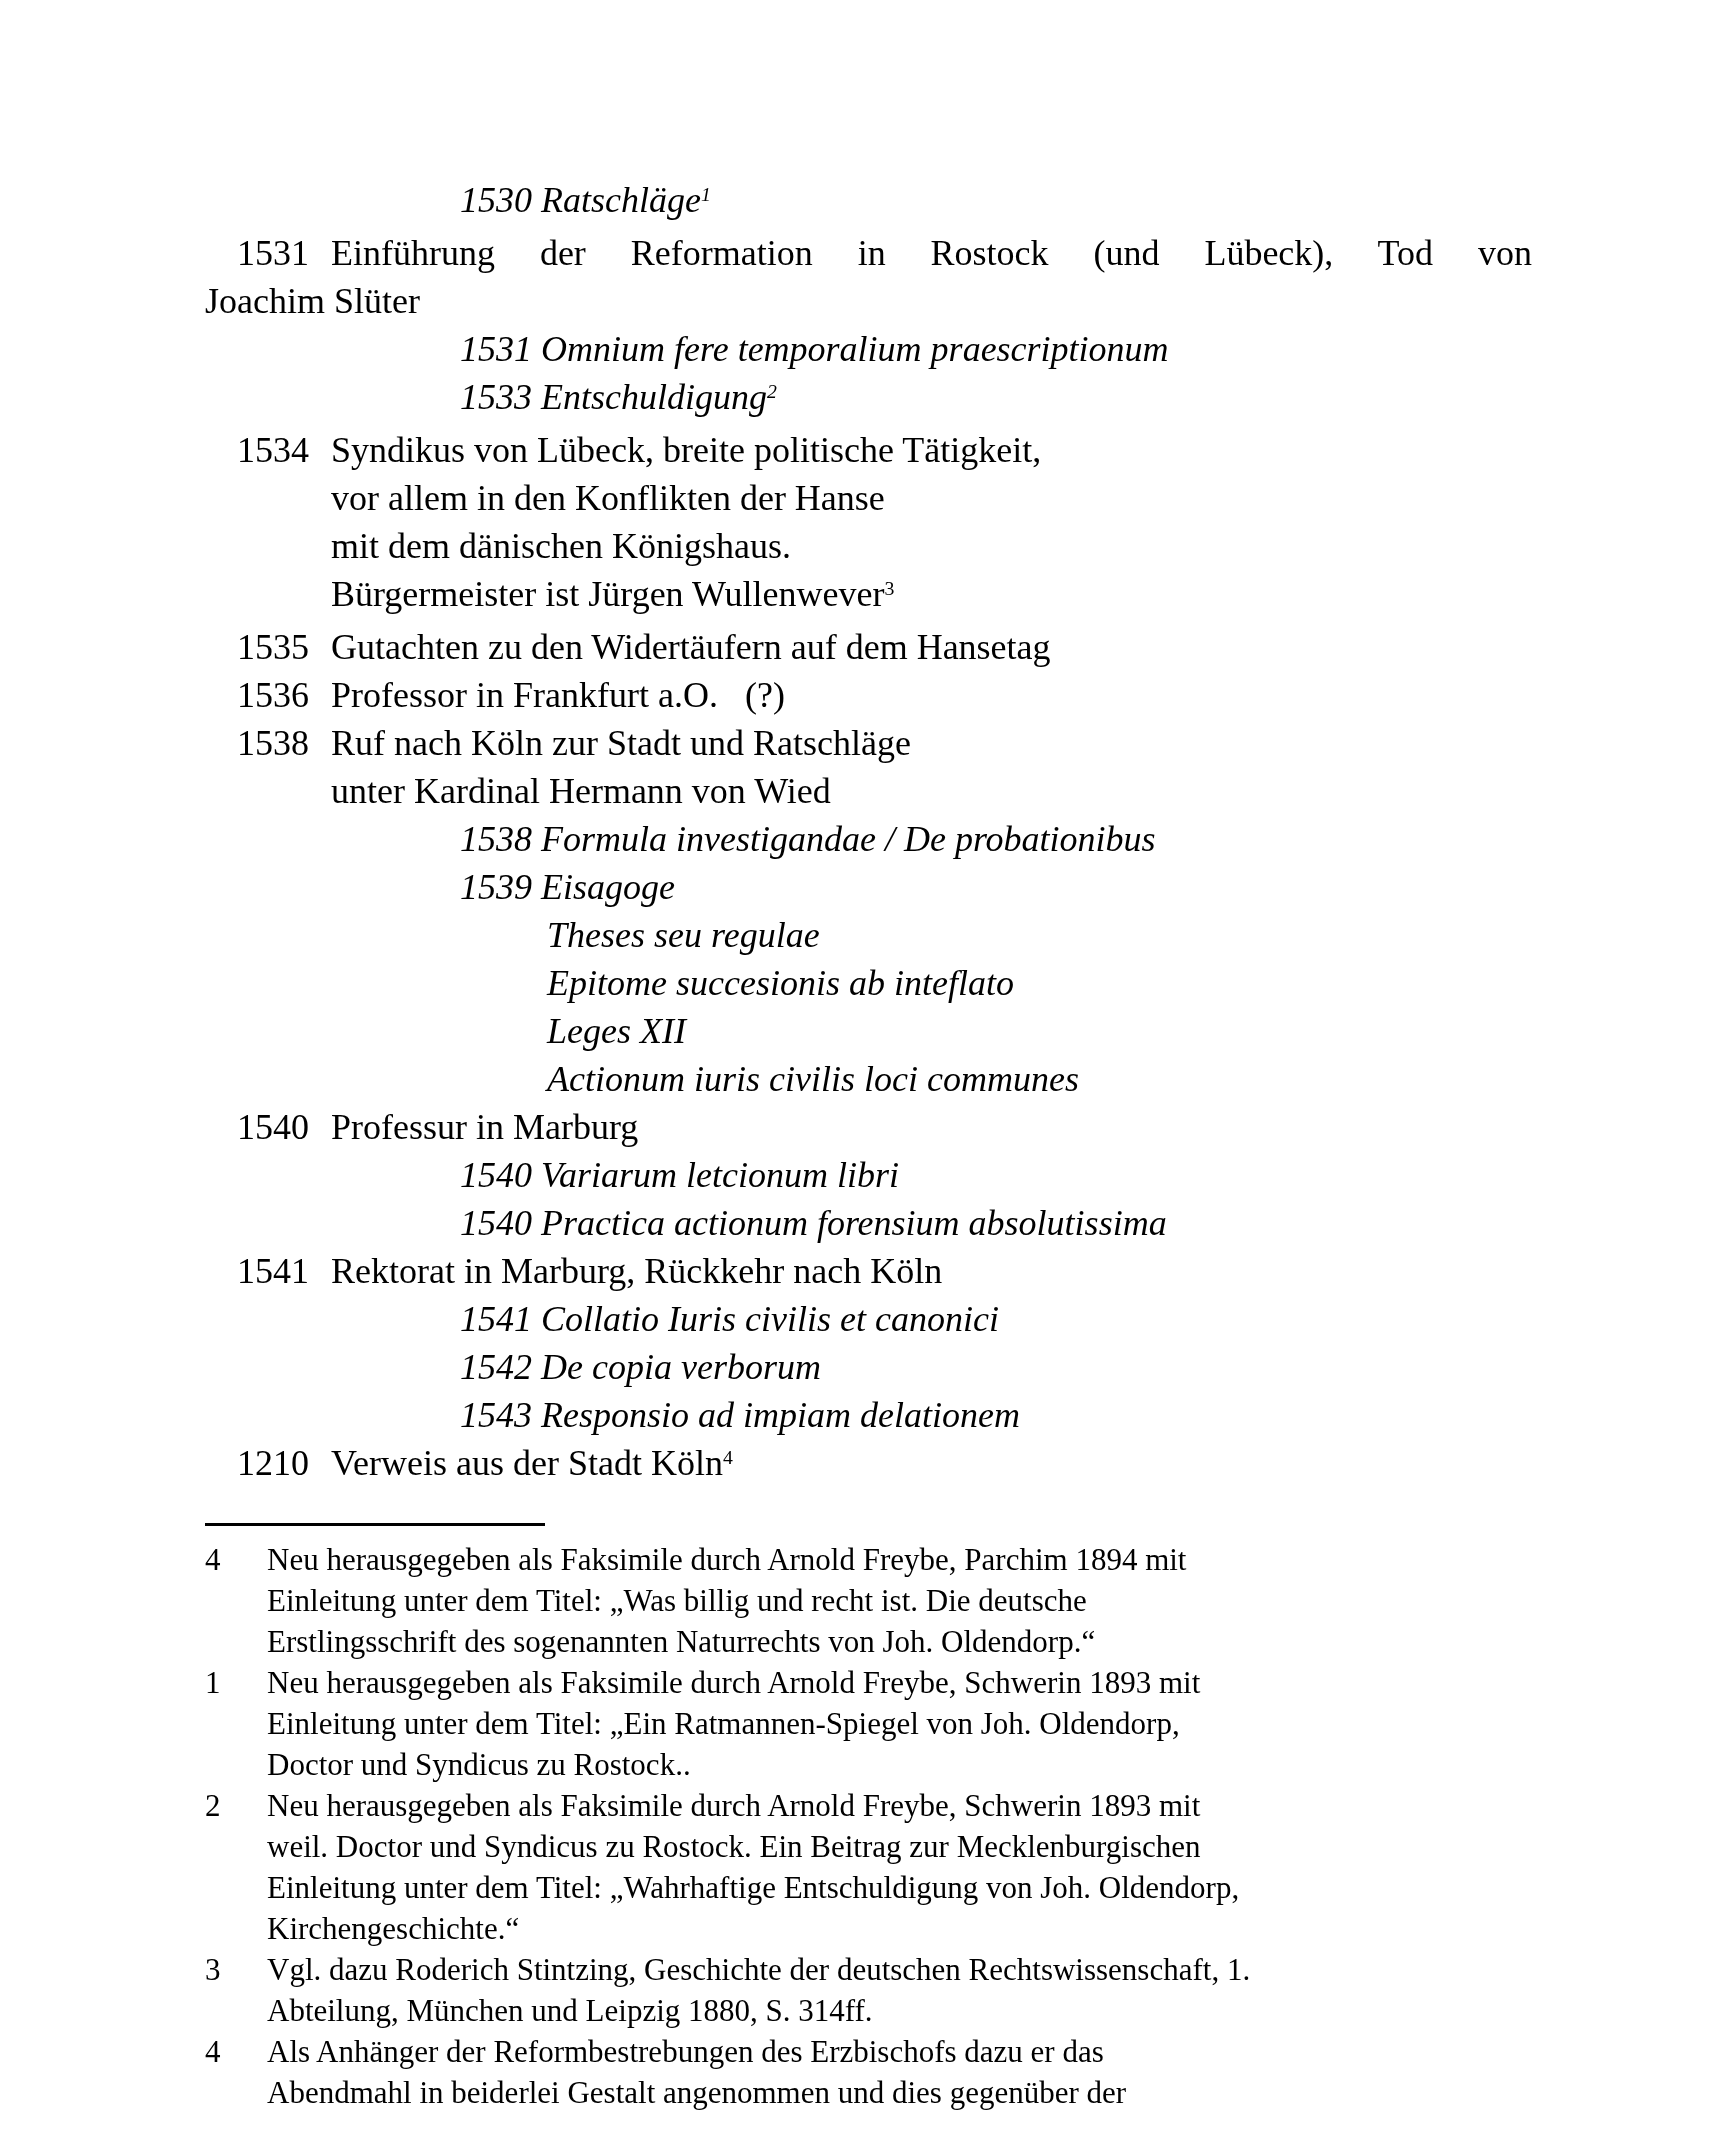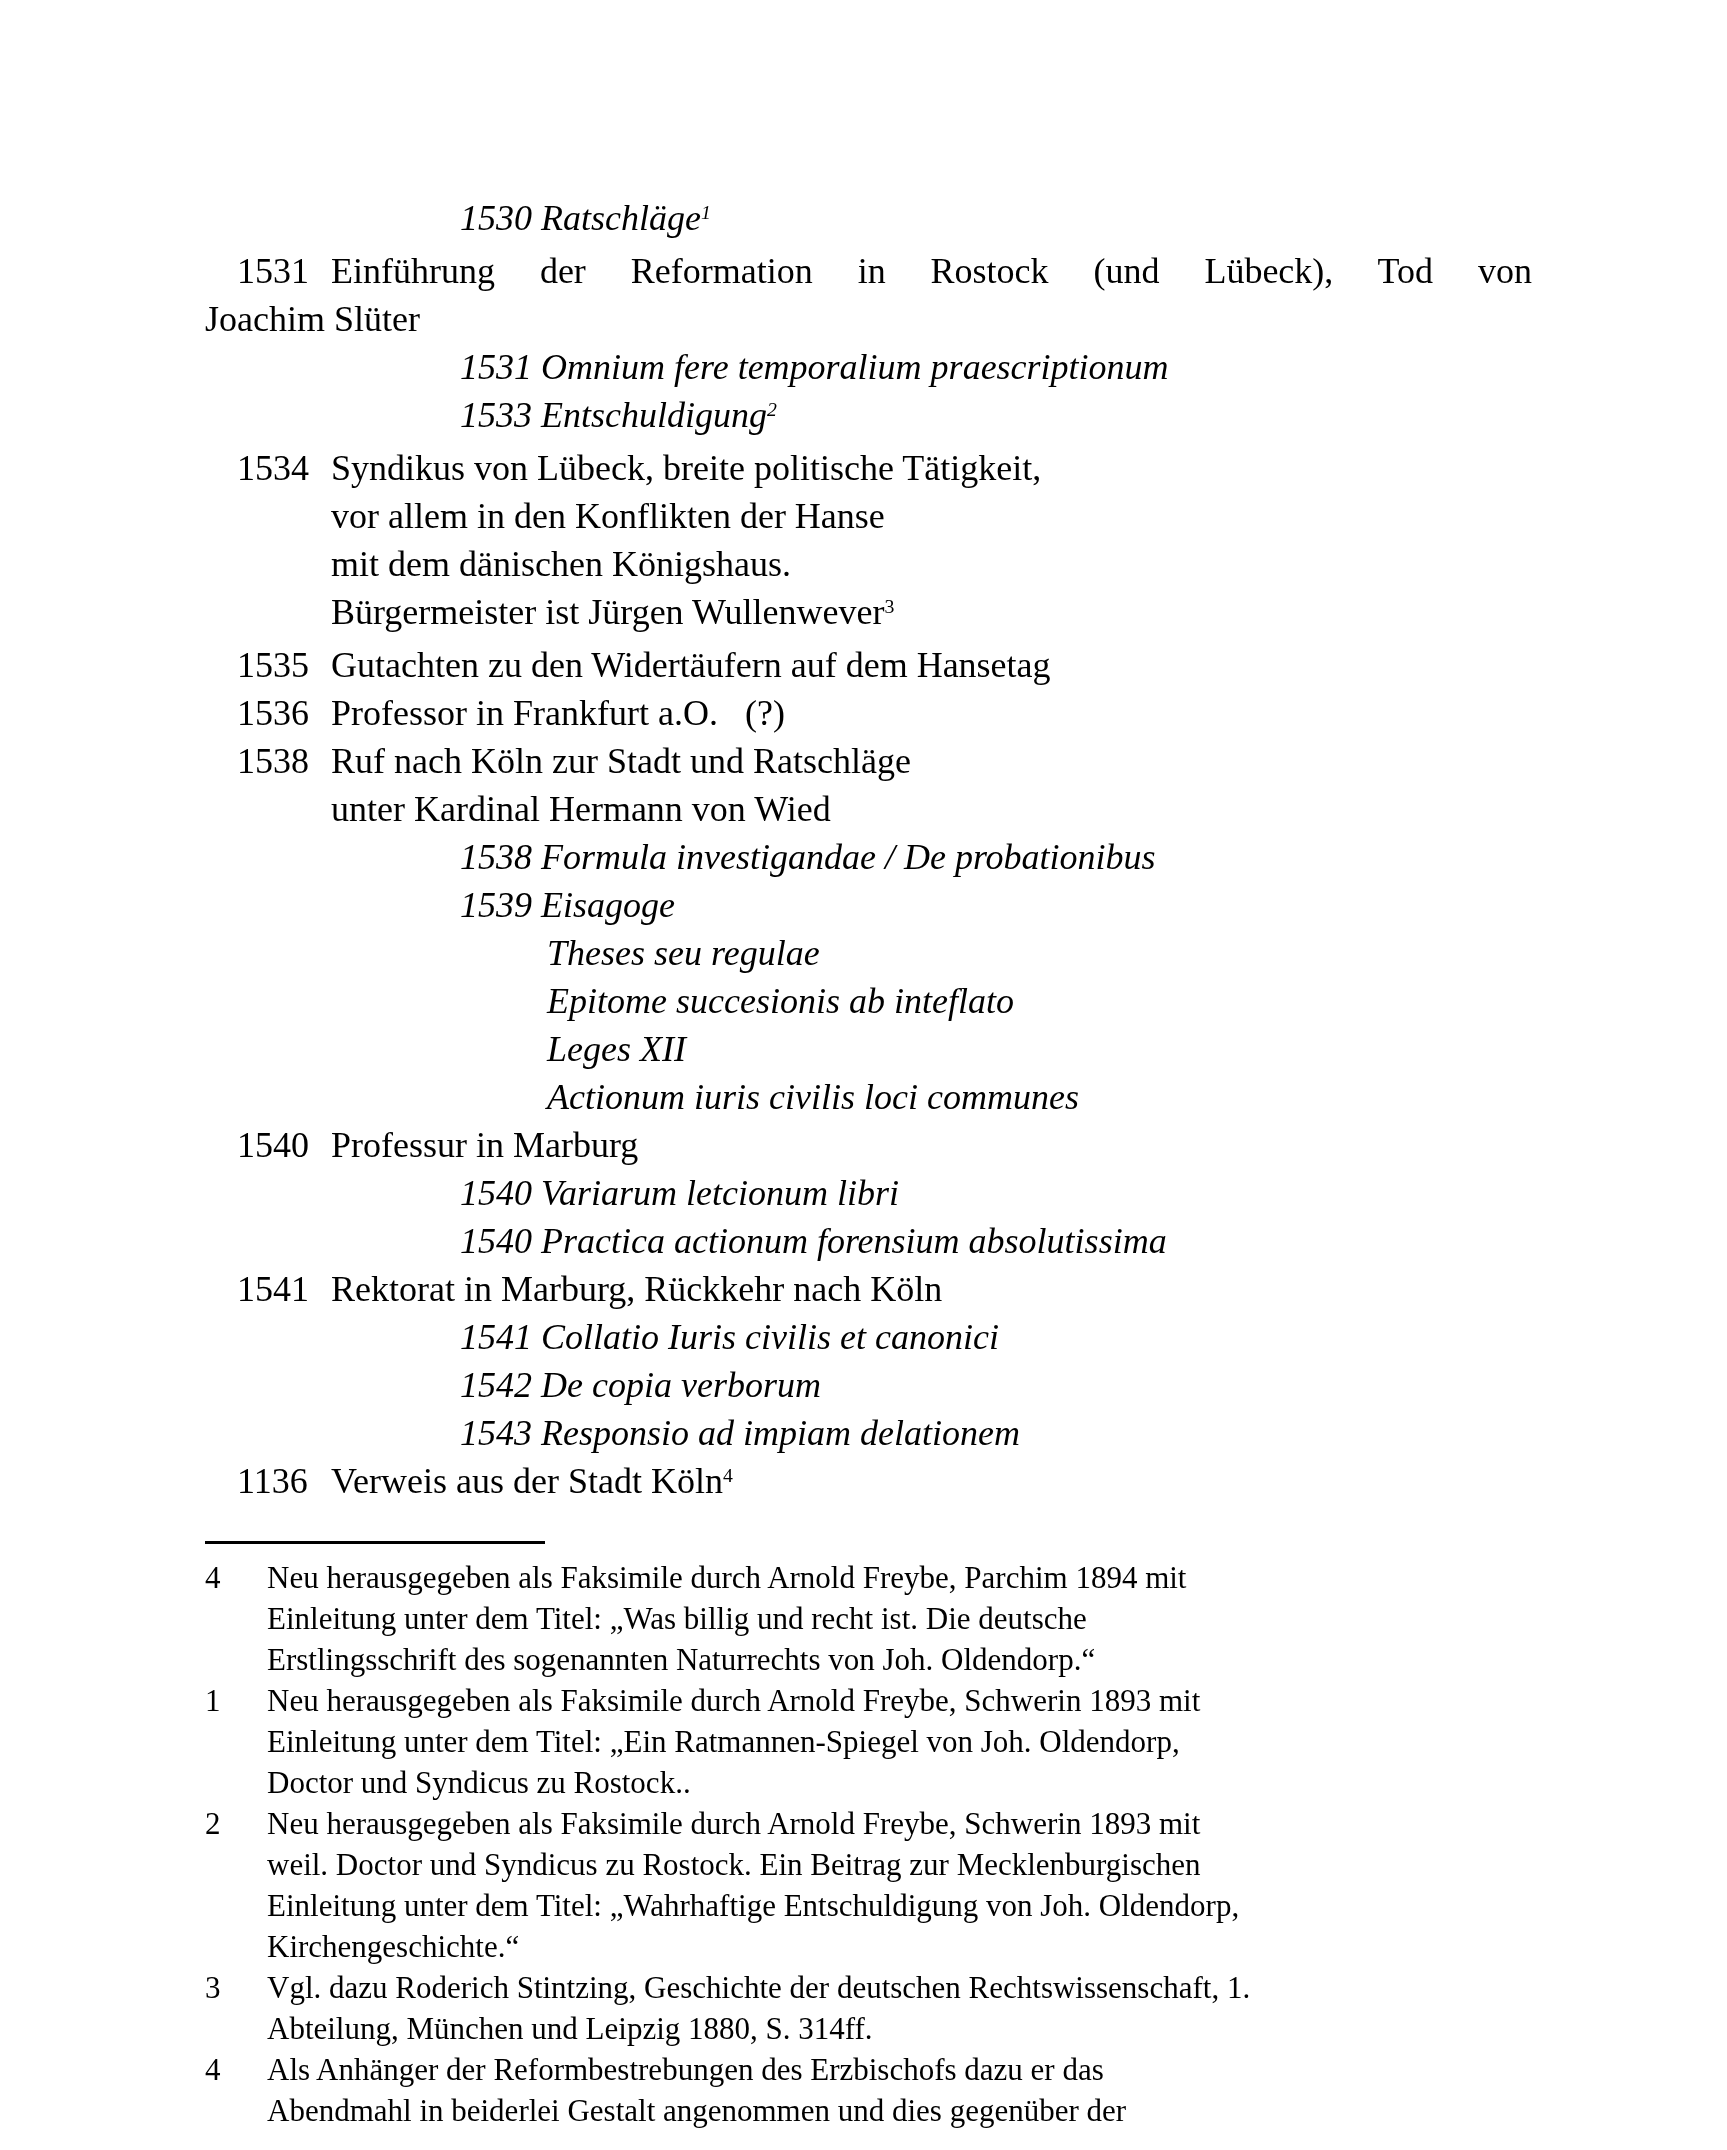--- a/index.html
+++ b/index.html
@@ -8,21 +8,21 @@
     width: 1727px;
     height: 2438px;
     background: #ffffff;
     font-family: "Liberation Serif", serif;
     color: #000000;
     overflow: hidden;
   }
   .content {
     position: absolute;
     left: 205px;
-    top: 194px;
+    top: 176px;
     width: 1327px;
   }
   
   .line {
     position: relative;
     line-height: 48px;
     font-size: 36px;
     white-space: nowrap;
   }
   .line .year {
@@ -122,21 +122,21 @@
       <div class="line l-it1"><span>1540 Practica actionum forensium absolutissima</span></div>
 
       <div class="line l-year"><span class="year">1541</span><span>Rektorat in Marburg, Rückkehr nach Köln</span></div>
 
       <div class="line l-it1"><span>1541 Collatio Iuris civilis et canonici</span></div>
 
       <div class="line l-it1"><span>1542 De copia verborum</span></div>
 
       <div class="line l-it1"><span>1543 Responsio ad impiam delationem</span></div>
 
-      <div class="line l-year"><span class="year">1136</span><span>Verweis aus der Stadt Köln</span><span class="sup">4</span></div>
+      <div class="line l-year"><span class="year">1210</span><span>Verweis aus der Stadt Köln</span><span class="sup">4</span></div>
     </div>
 
     <div class="fn-rule"></div>
 
     <div class="footnotes">
 
       <div class="fn">
         <span class="fn-marker">4</span>
         <div class="fn-line">Neu herausgegeben als Faksimile durch Arnold Freybe, Parchim 1894 mit</div>
         <div class="fn-line">Einleitung unter dem Titel: „Was billig und recht ist. Die deutsche</div>

